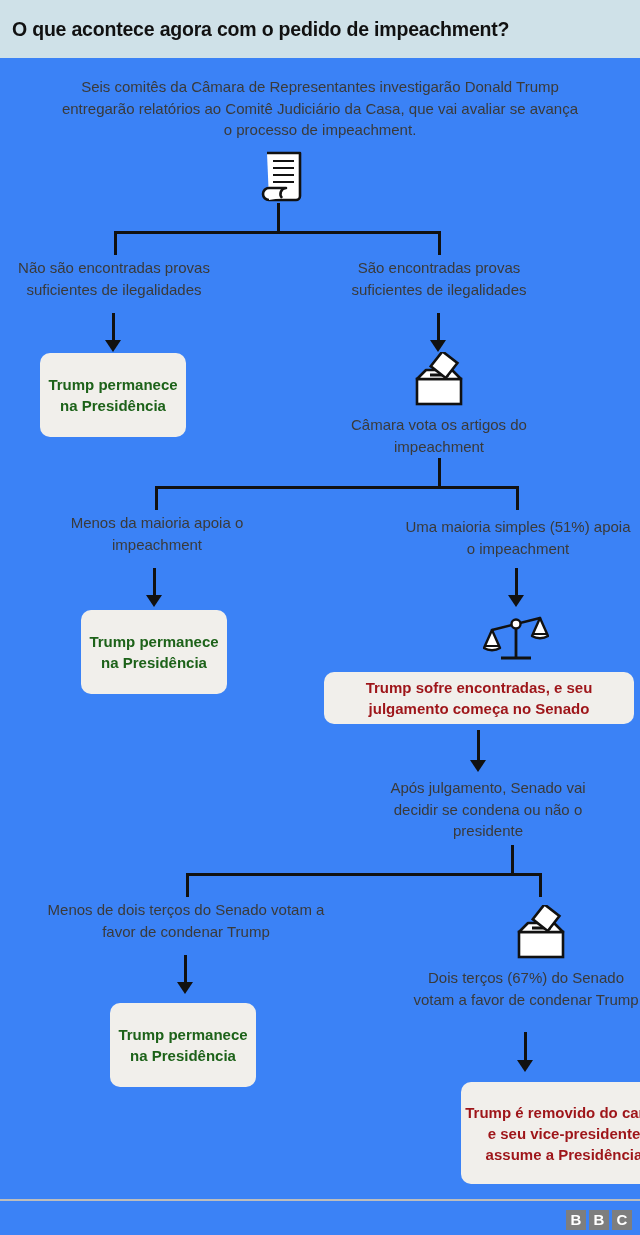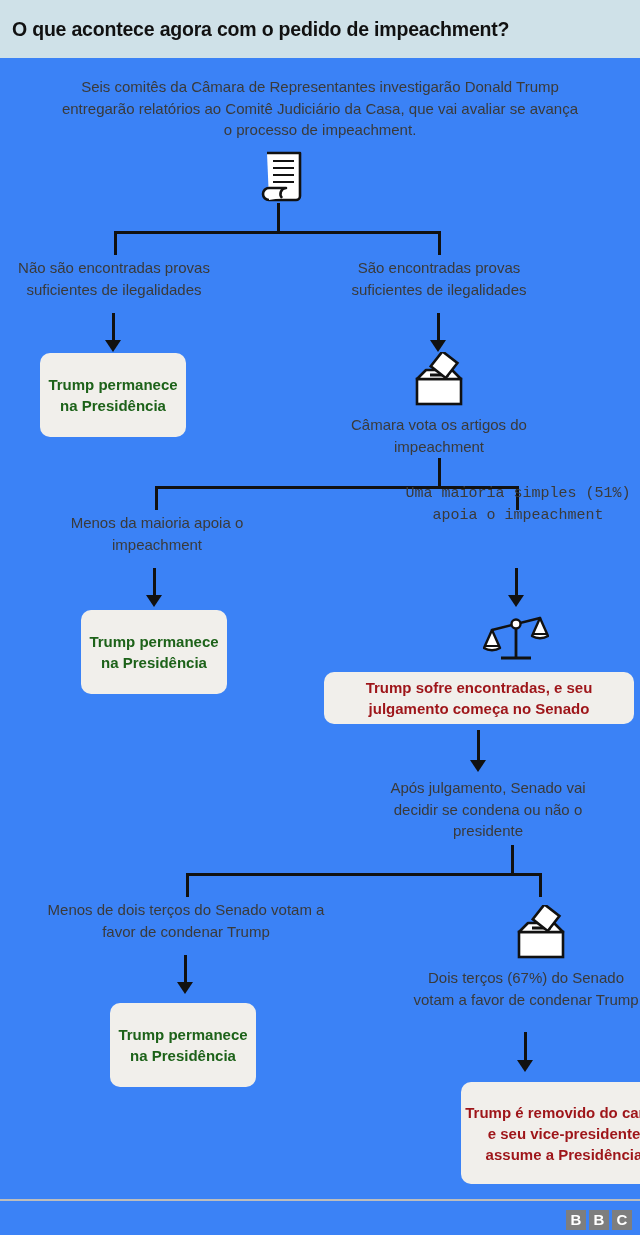--- a/index.html
+++ b/index.html
@@ -178,21 +178,21 @@
 
   <div class="caption" style="left:325px; top:414px; width:228px;">Câmara vota os artigos do impeachment</div>
 
   <div class="vline" style="left:438px; top:458px; height:28px;"></div>
 
   <div class="hline" style="left:155px; top:486px; width:364px;"></div>
   <div class="vline" style="left:155px; top:486px; height:24px;"></div>
   <div class="vline" style="left:516px; top:486px; height:24px;"></div>
 
   <div class="caption" style="left:43px; top:512px; width:228px;">Menos da maioria apoia o impeachment</div>
-  <div class="caption" style="left:404px; top:483px; width:228px;font-family:Liberation Mono, monospace;">Uma maioria simples (51%) apoia o impeachment</div>
+  <div class="caption" style="left:404px; top:516px; width:228px;">Uma maioria simples (51%) apoia o impeachment</div>
 
   <div class="vline" style="left:153px; top:568px; height:32px;"></div>
   <div class="arrow" style="left:146px; top:595px;"></div>
 
   <div class="outcome green" style="left:81px; top:610px; width:146px; height:84px;">
     <span>Trump permanece na Presidência</span>
   </div>
 
   <div class="vline" style="left:515px; top:568px; height:32px;"></div>
   <div class="arrow" style="left:508px; top:595px;"></div>

